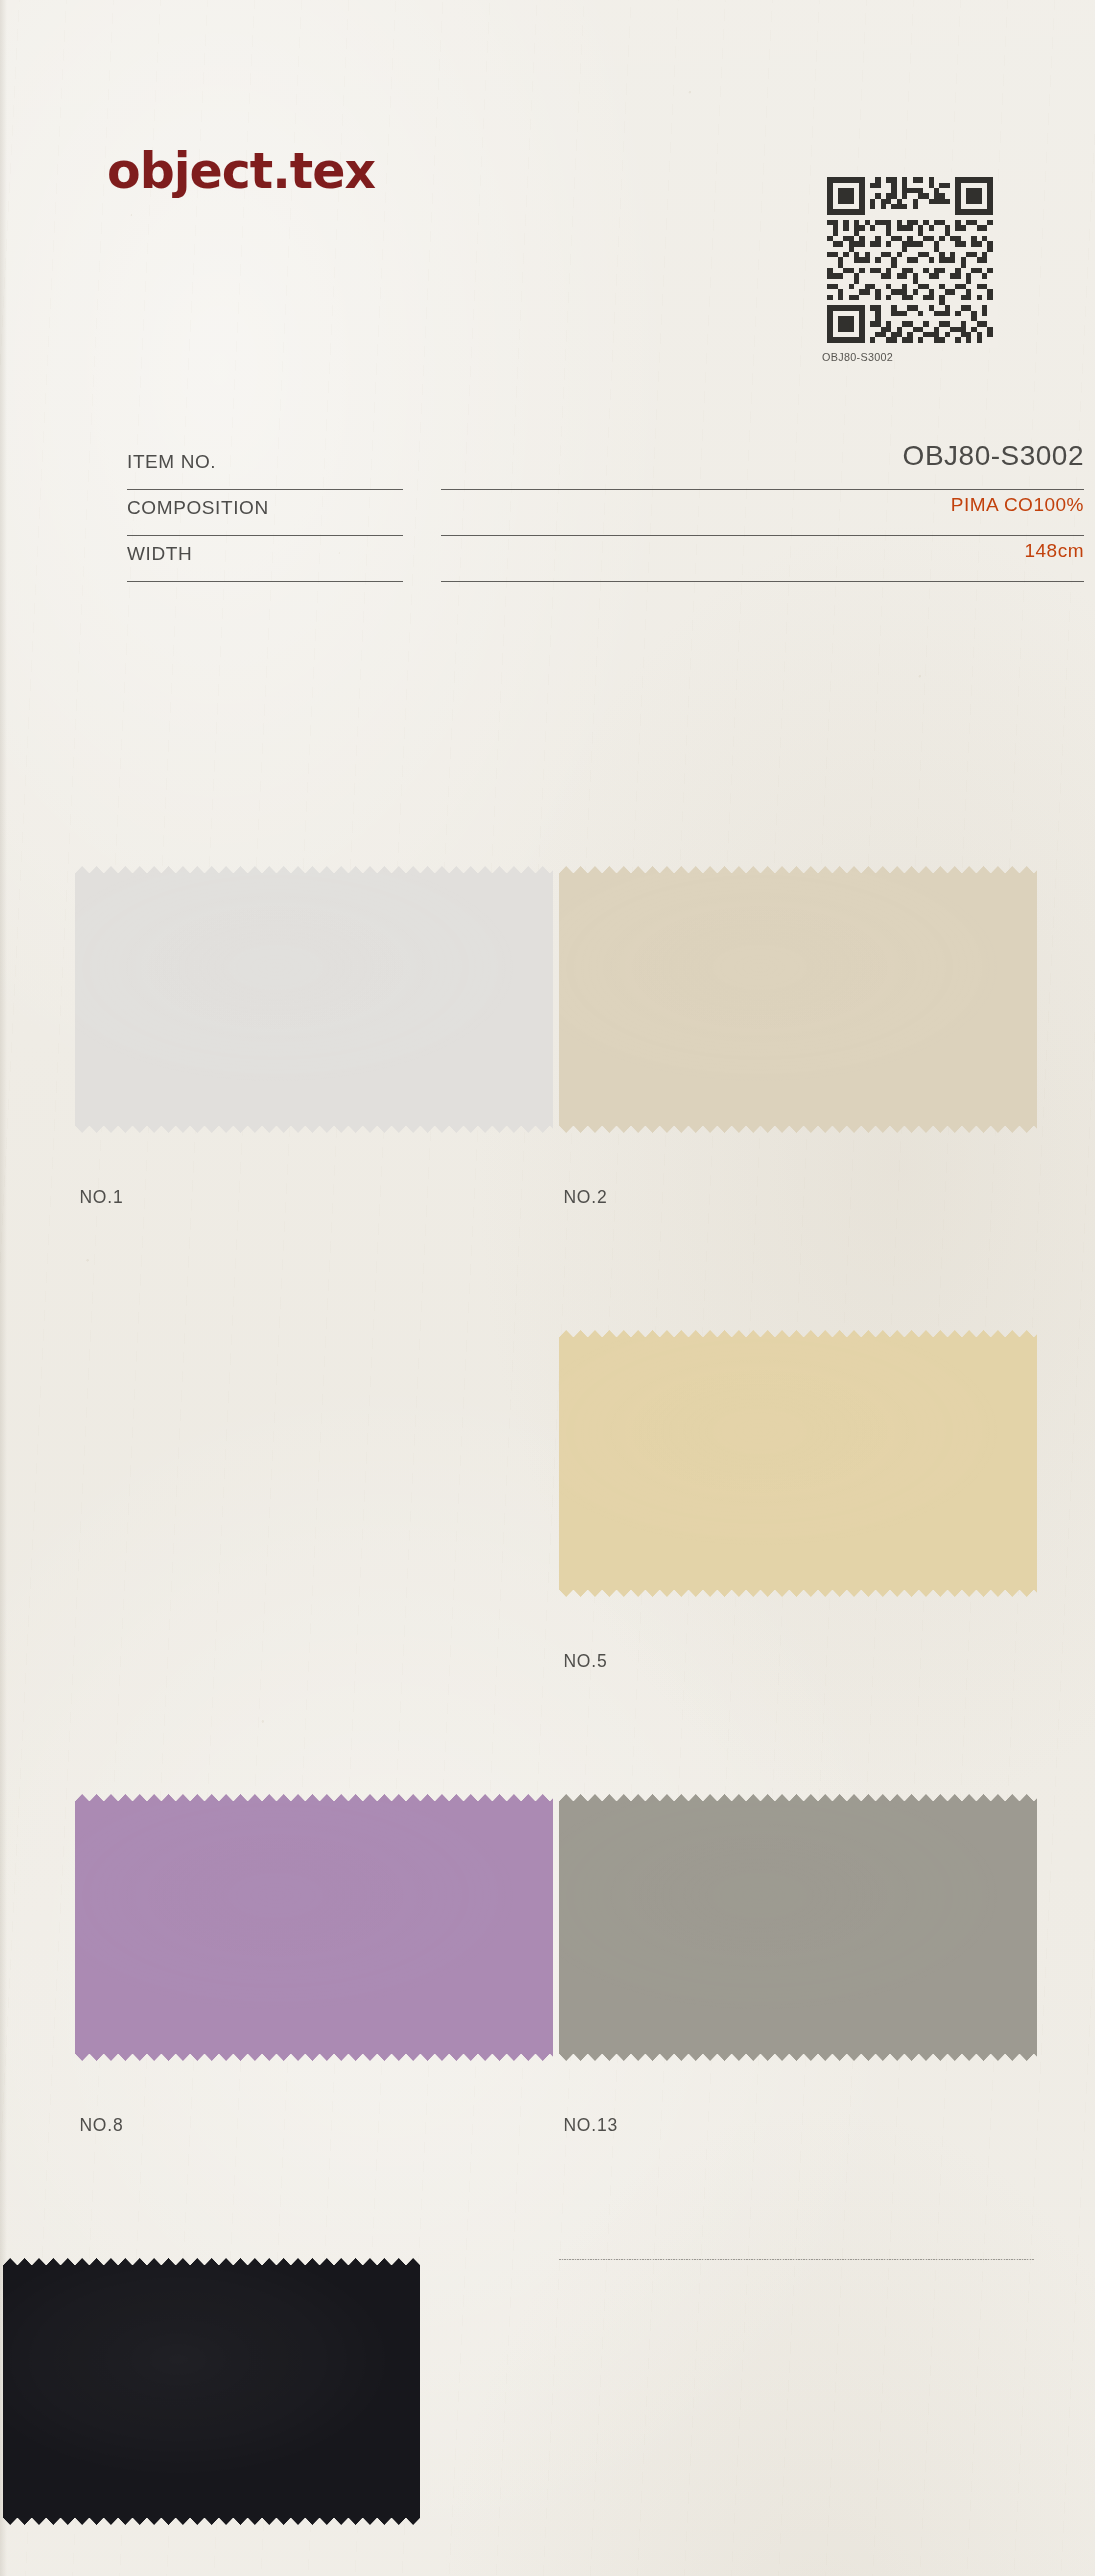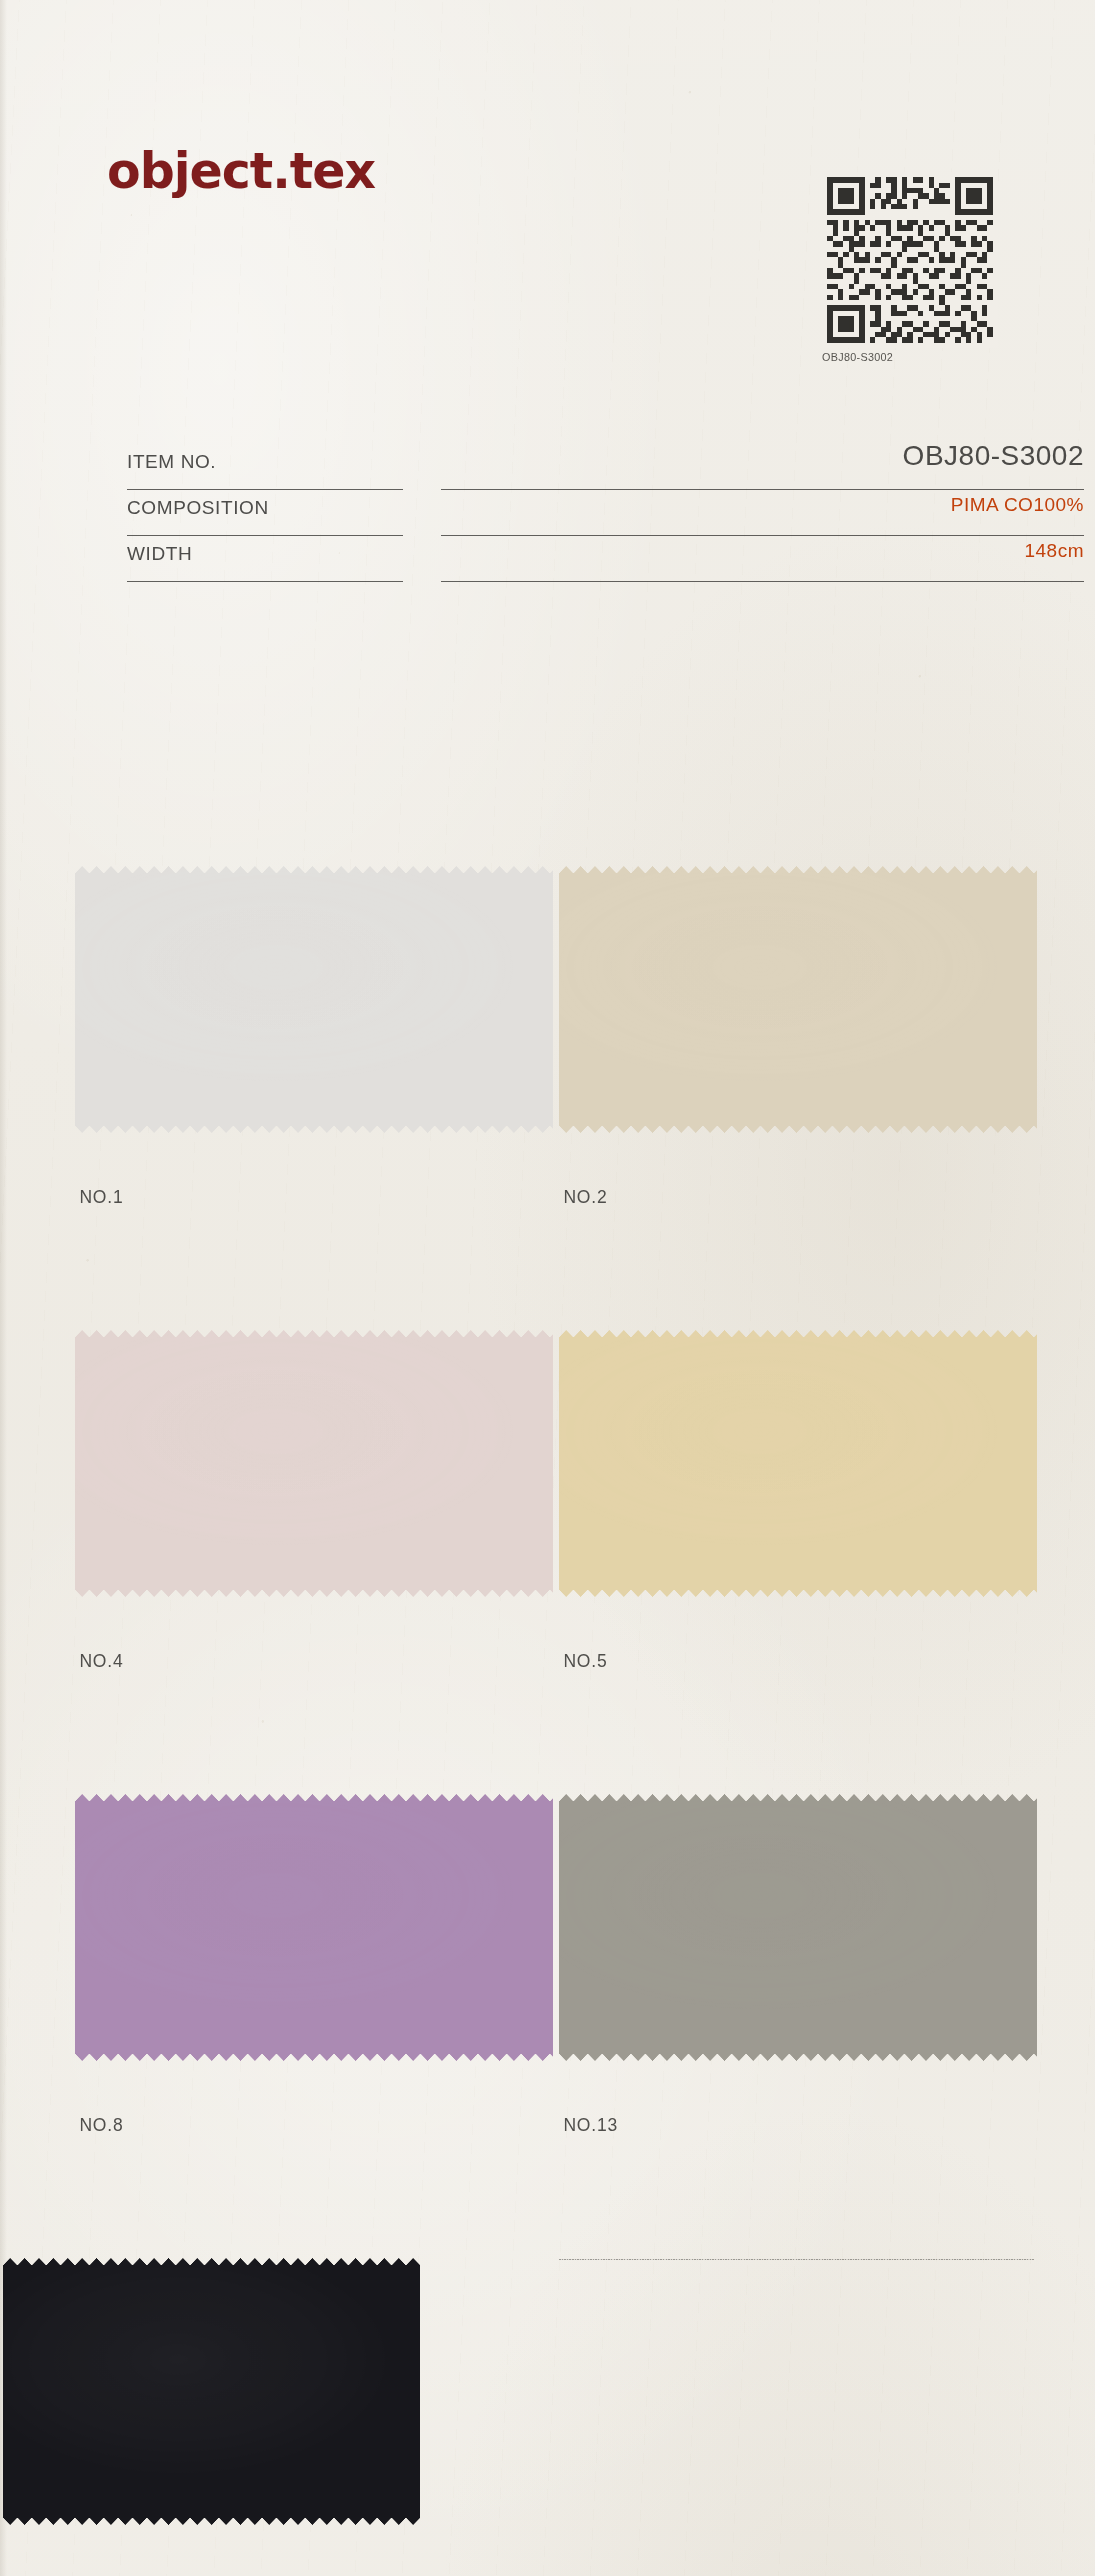--- a/index.html
+++ b/index.html
@@ -410,24 +410,20 @@
           <div class="swatch-chip" style="background-color: rgb(241, 239, 236);"></div>
           <div class="swatch-label">NO.1</div>
         </div>
         <div class="swatch-cell col-1">
           <div class="swatch-chip" style="background-color: rgb(236, 225, 202);"></div>
           <div class="swatch-label">NO.2</div>
         </div>
       </div>
 
       <div class="swatch-row">
-        <div class="swatch-cell col-0">
-          <div class="swatch-chip" style="background-color: rgb(243, 227, 223);"></div>
-          <div class="swatch-label">NO.4</div>
-        </div>
         <div class="swatch-cell col-1">
           <div class="swatch-chip" style="background-color: rgb(244, 226, 180);"></div>
           <div class="swatch-label">NO.5</div>
         </div>
       </div>
 
       <div class="swatch-row">
         <div class="swatch-cell col-0">
           <div class="swatch-chip" style="background-color: rgb(183, 148, 192);"></div>
           <div class="swatch-label">NO.8</div>

